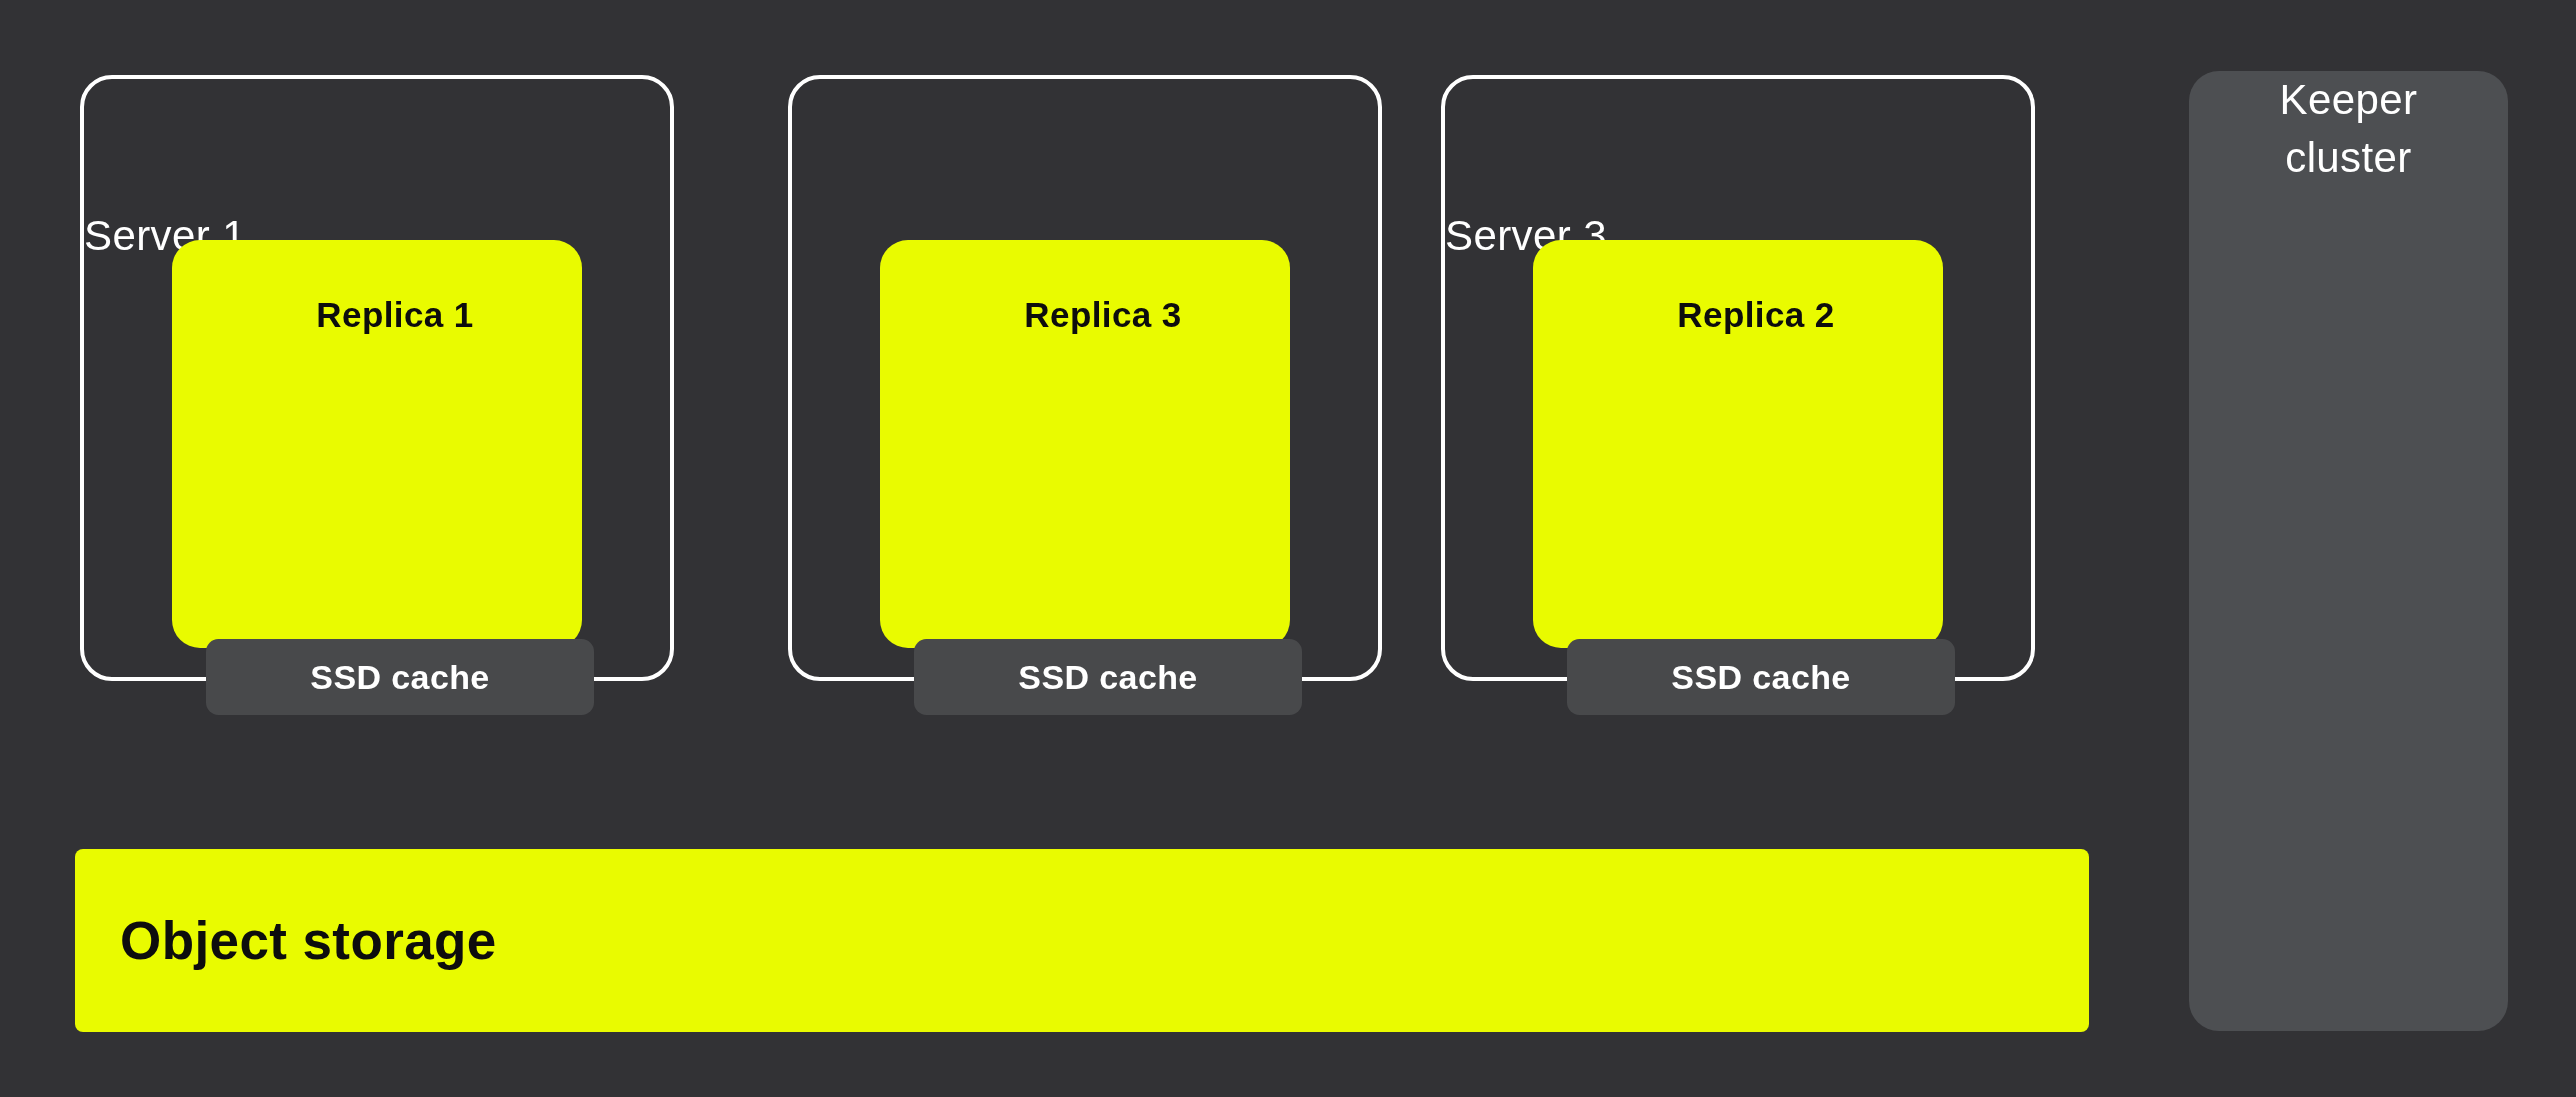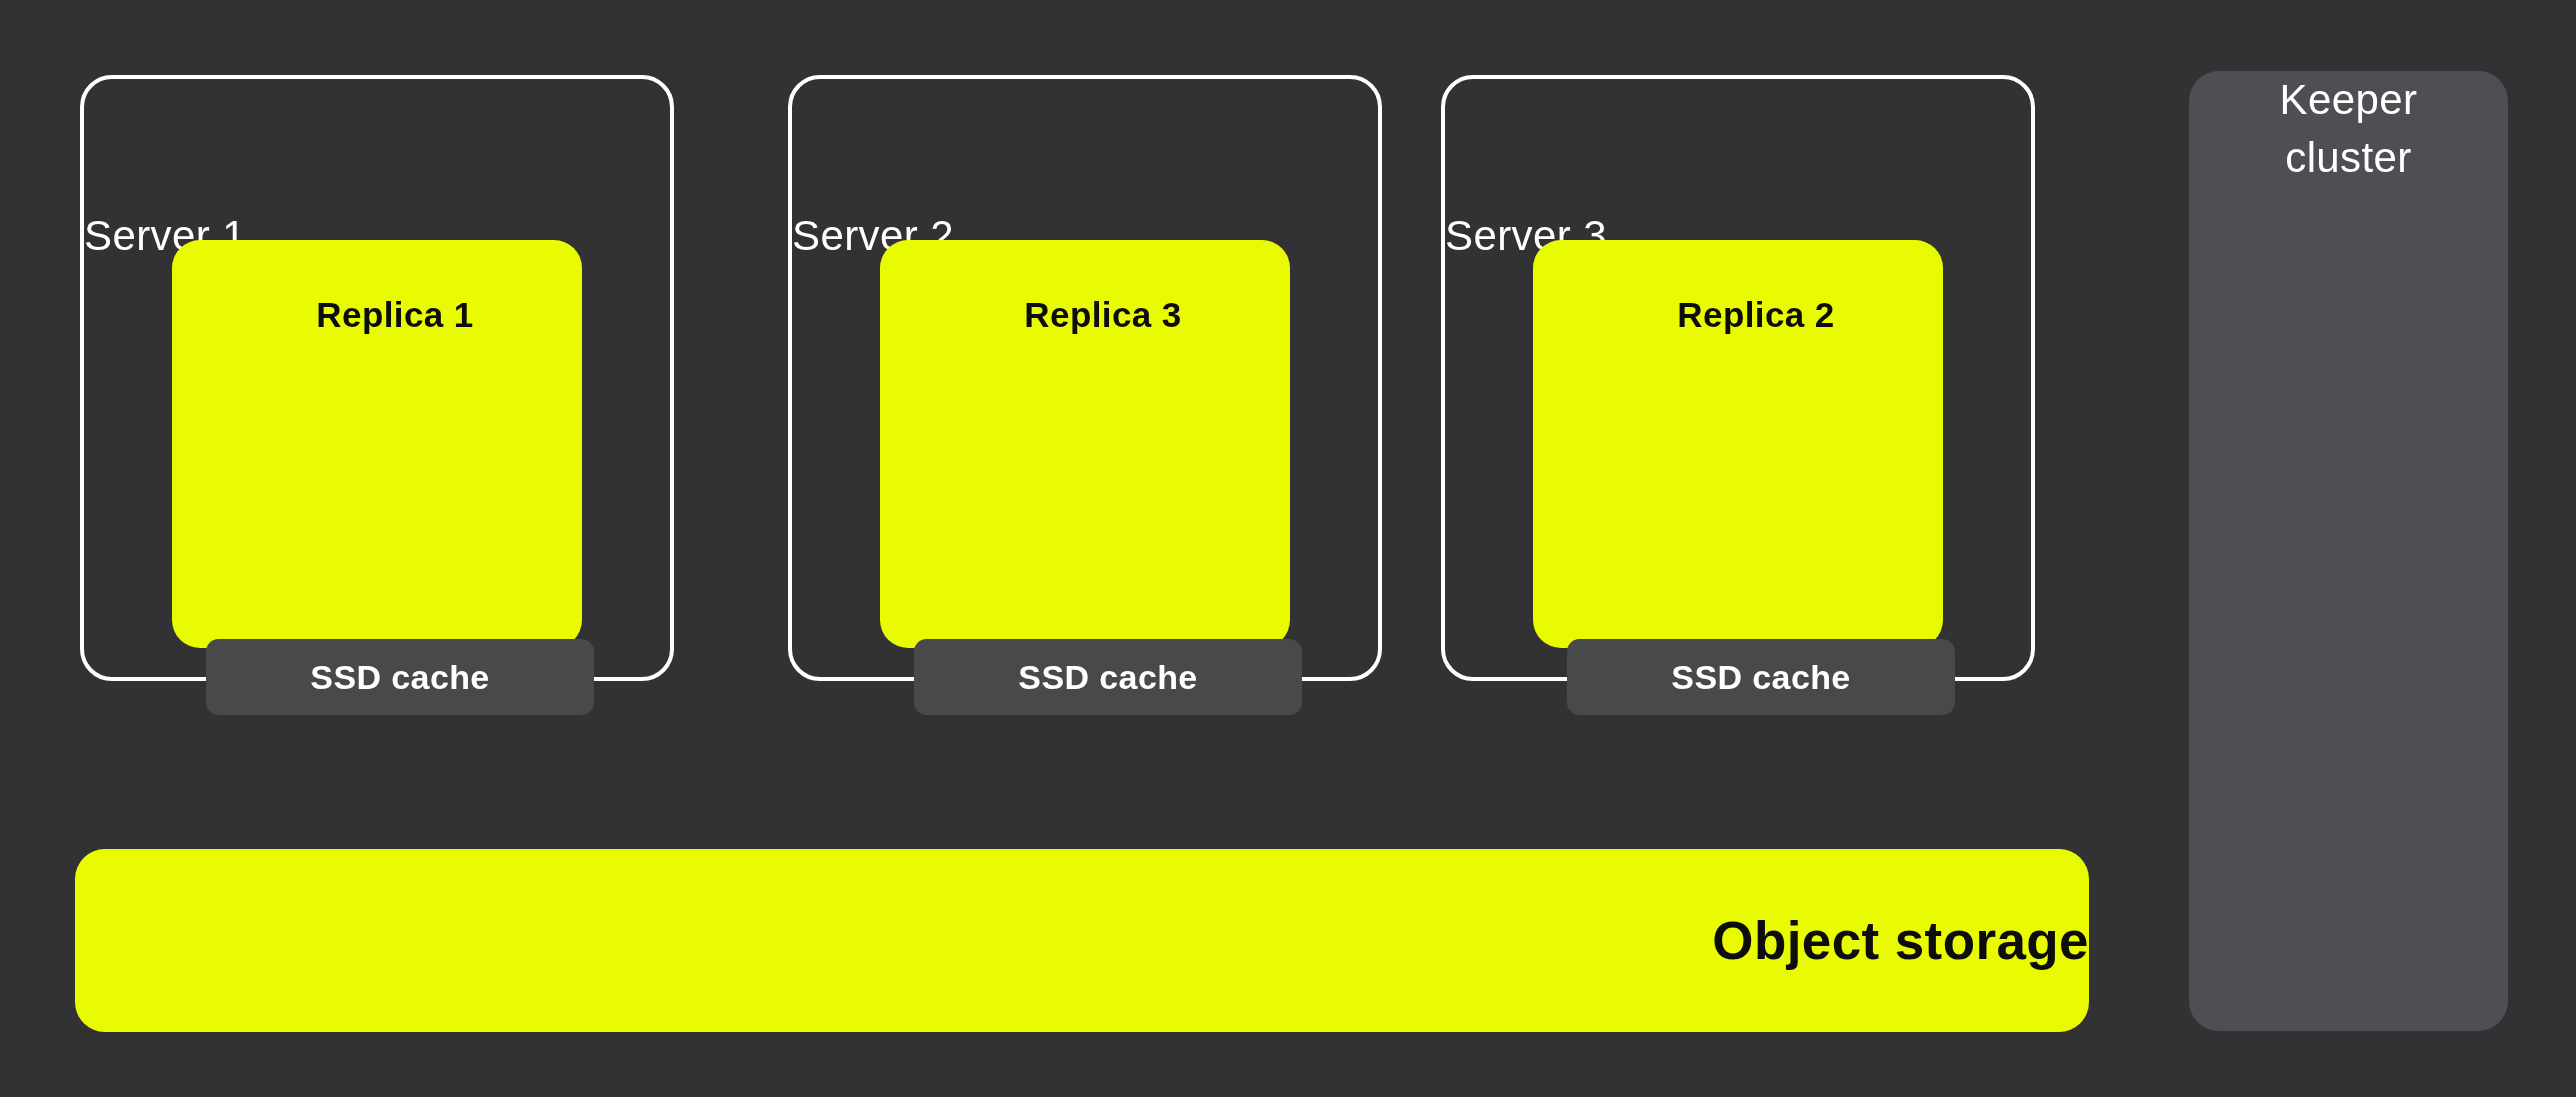--- a/index.html
+++ b/index.html
@@ -79,24 +79,24 @@
   }
 
   
   .object-storage{
     position:absolute;
     left:75px;
     top:849px;
     width:2014px;
     height:183px;
     background:var(--accent-yellow);
-    border-radius:30px;
+    border-radius:8px;
     display:flex;
     align-items:center;
-    justify-content:flex-end;
+    justify-content:flex-start;
     padding-left:45px;
   }
   .object-storage-label{
     color:var(--text-dark);
     font-size:53px;
     font-weight:700;
     letter-spacing:0.4px;
   }
 
   
@@ -131,21 +131,20 @@
     <div class="server-title">Server 1</div>
     <div class="replica">
       <span class="replica-label">Replica 1</span>
     </div>
     <div class="ssd-chip">
       <span class="ssd-label">SSD cache</span>
     </div>
   </div>
 
   <div class="server" style="left:788px;">
-    <div class="server-title">Server 2</div>
     <div class="replica">
       <span class="replica-label">Replica 3</span>
     </div>
     <div class="ssd-chip">
       <span class="ssd-label">SSD cache</span>
     </div>
   </div>
 
   <div class="server" style="left:1441px;">
     <div class="server-title">Server 3</div>

